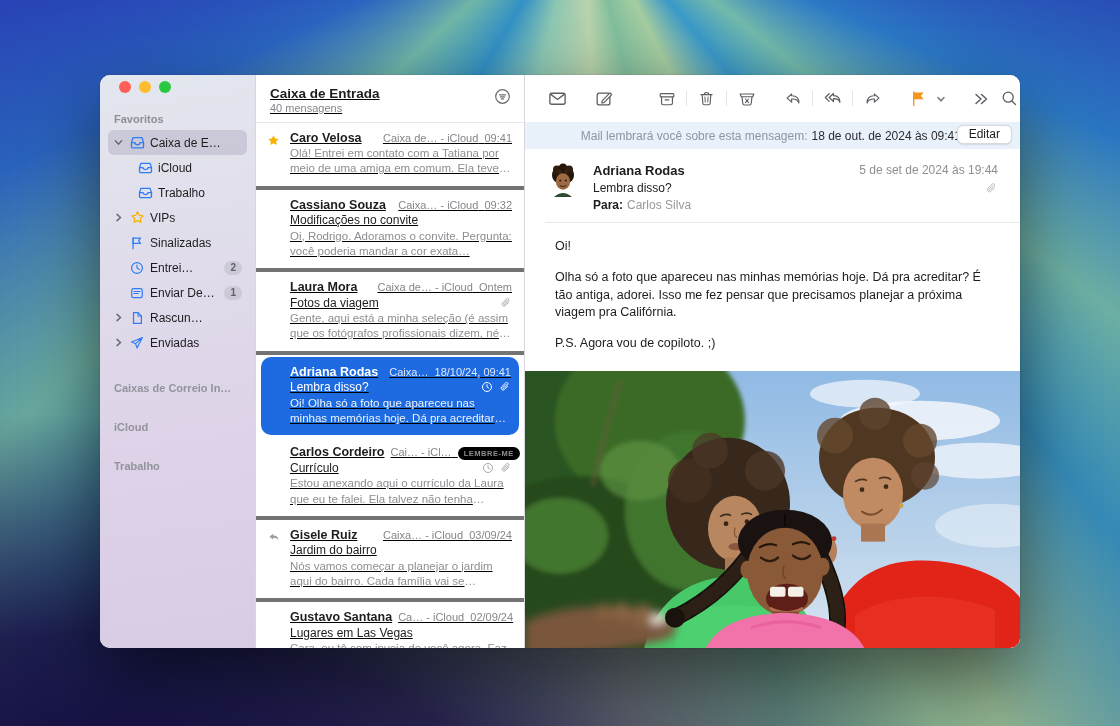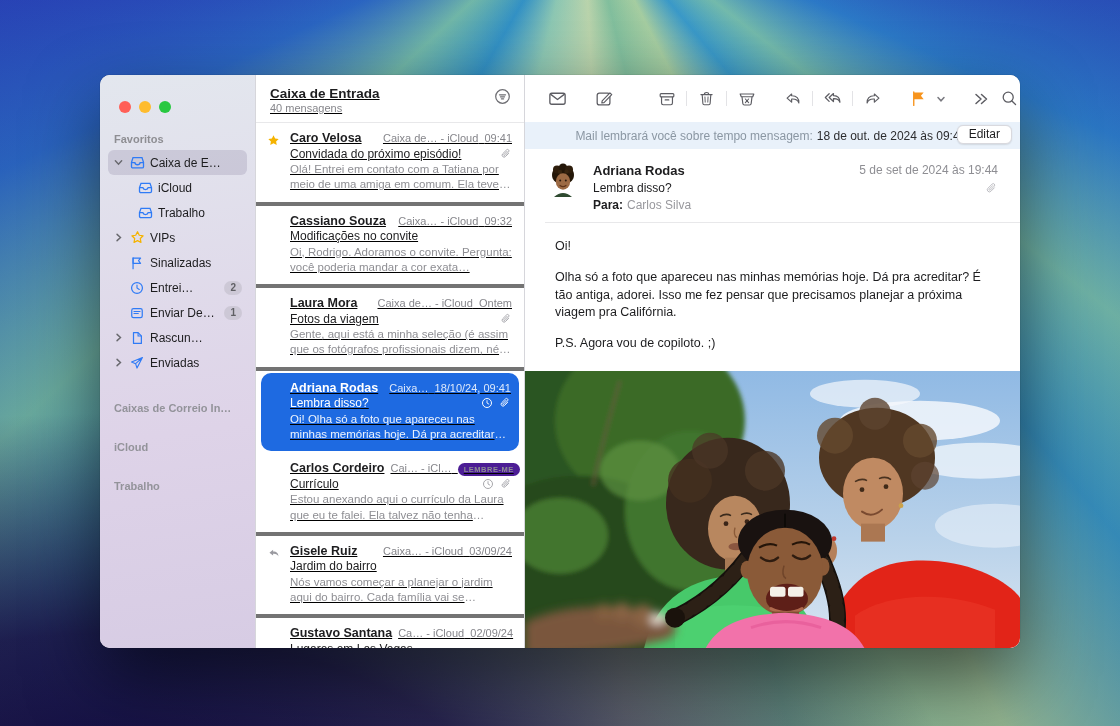--- a/index.html
+++ b/index.html
@@ -23,21 +23,21 @@
   .window{
     position:absolute;left:100px;top:75px;width:920px;height:573px;
     border-radius:10px;overflow:hidden;display:flex;
     box-shadow:0 30px 70px rgba(0,0,0,.55),0 0 1px rgba(0,0,0,.5);
     background:#fff;
   }
   
   .sidebar{
     width:155px;flex:none;box-sizing:border-box;
     background:linear-gradient(172deg,#e3e7ee 0%,#ded3e8 62%,#d7cce4 100%);
-    padding-top:26px;font-size:12px;color:#1d1d1f;
+    padding-top:6px;font-size:12px;color:#1d1d1f;
   }
   .traffic{display:flex;gap:8px;padding-left:19px;}
   .dot{width:12px;height:12px;border-radius:50%;}
   .dot.red{background:#ff5f57;} .dot.yellow{background:#febc2e;} .dot.green{background:#28c840;}
   .side-list{padding:16px 8px 0;}
   .side-header{font-size:11px;font-weight:700;color:#8e8e93;padding:4px 6px 5px;}
   .side-item{display:flex;align-items:center;height:25px;border-radius:6px;padding:0 5px;gap:5px;}
   .side-item.selected{background:rgba(88,78,120,.17);}
   .side-item .chev{width:11px;flex:none;display:flex;justify-content:center;color:#69696e;}
   .side-item.sub{padding-left:29px;}
@@ -64,21 +64,21 @@
   .subject{font-size:12px;color:#1d1d1f;flex:1;white-space:nowrap;overflow:hidden;}
   .r2 .licons{color:#a3a3a8;display:flex;gap:6px;align-items:center;}
   .preview{margin-top:1px;font-size:11.5px;line-height:1.33;color:#8e8e93;
     display:-webkit-box;-webkit-line-clamp:2;-webkit-box-orient:vertical;overflow:hidden;}
   .row.selected{background:#1e6ae1;border-radius:10px;margin:2px 5px 2px;border-bottom:none;
     padding-left:29px;padding-right:8px;}
   .row.selected .sender,.row.selected .subject{color:#fff;}
   .row.selected .meta{color:rgba(255,255,255,.85);}
   .row.selected .preview{color:rgba(255,255,255,.92);}
   .row.selected .licons{color:#fff;}
-  .lm-badge{font-size:7.5px;font-weight:700;letter-spacing:.5px;background:#4c1d95;color:#8e8e93;
+  .lm-badge{font-size:7.5px;font-weight:700;letter-spacing:.5px;background:#000000;color:#8e8e93;
     border-radius:8px;padding:2px 6px;white-space:nowrap;}
   
   .pane{flex:1;min-width:0;background:#fff;display:flex;flex-direction:column;}
   .toolbar{height:47px;flex:none;display:flex;align-items:center;padding:0 15px 0 18px;color:#5d5d63;}
   .tb{width:29px;height:26px;display:flex;align-items:center;justify-content:center;background:none;border:none;
     color:#5d5d63;padding:0;cursor:pointer;flex:none;}
   .tb.flag{color:#f7941d;}
   .tdiv{width:1px;height:15px;background:#e3e3e6;margin:0 5px;flex:none;}
   .tgap{width:17px;flex:none;}
   .tb.chevdn{width:16px;color:#7a7a80;}
@@ -261,30 +261,20 @@
       <div class="row">
         <span class="gutter" style="color:#f5b300">
           <svg class="ic" width="13" height="13" viewBox="0 0 16 16">
               <path d="M8 1.4 l2 4 4.4.6 -3.2 3.1.8 4.4 L8 11.4 4 13.5 4.8 9.1 1.6 6 6 5.4 z" fill="currentColor"></path>
             </svg>
         </span>
         <div class="r1">
             <span class="sender">Caro Velosa</span>
           <span class="meta"><span>Caixa de… - iCloud</span>&nbsp;&nbsp;<span>09:41</span></span>
           </div>
-        <div class="r2">
-            <span class="subject">Convidada do próximo episódio!</span>
-          <span class="licons">
-              <span>
-                <svg class="ic" width="12" height="12" viewBox="0 0 16 16">
-                  <path d="M11.5 7.2 L7.3 11.4 a2.6 2.6 0 0 1 -3.7 -3.7 L8.8 2.5 a1.8 1.8 0 0 1 2.6 2.6 L6.6 9.9 a.9.9 0 0 1 -1.3 -1.3 L9.5 4.4" fill="none" stroke="currentColor" stroke-width="1.2" stroke-linecap="round"></path>
-                </svg>
-              </span>
-            </span>
-          </div>
         <div class="preview">Olá! Entrei em contato com a Tatiana por meio de uma amiga em comum. Ela teve uma ca…</div>
       </div>
 
       <div class="row">
         <div class="r1">
             <span class="sender">Cassiano Souza</span>
           <span class="meta"><span>Caixa… - iCloud</span>&nbsp;&nbsp;<span>09:32</span></span>
           </div>
         <div class="r2">
             <span class="subject">Modificações no convite</span>
@@ -468,21 +458,21 @@
       </button>
       <button class="tb search">
         <svg class="ic" width="19" height="19" viewBox="0 0 22 22">
             <circle cx="9.5" cy="9.5" r="5.8" fill="none" stroke="currentColor" stroke-width="1.5"></circle>
             <path d="M13.8 13.8 L18 18" stroke="currentColor" stroke-width="1.5" stroke-linecap="round"></path>
           </svg>
       </button>
     </div>
 
     <div class="banner">
-      <span class="pre">Mail lembrará você sobre tempo mensagem:</span>
+      <span class="pre">Mail lembrará você sobre esta mensagem:</span>
       <span class="dt">18 de out. de 2024 às 09:41.</span>
       <button class="edit-btn">Editar</button>
     </div>
 
     <div class="msg-header">
       <div class="avatar">
         <svg class="ic" width="36" height="36" viewBox="0 0 36 36">
           <ellipse cx="18" cy="12" rx="11" ry="9.5" fill="#241709"></ellipse>
           <circle cx="12" cy="6.5" r="4" fill="#2e1d0c"></circle>
             <circle cx="18" cy="4.8" r="4.4" fill="#241709"></circle>

